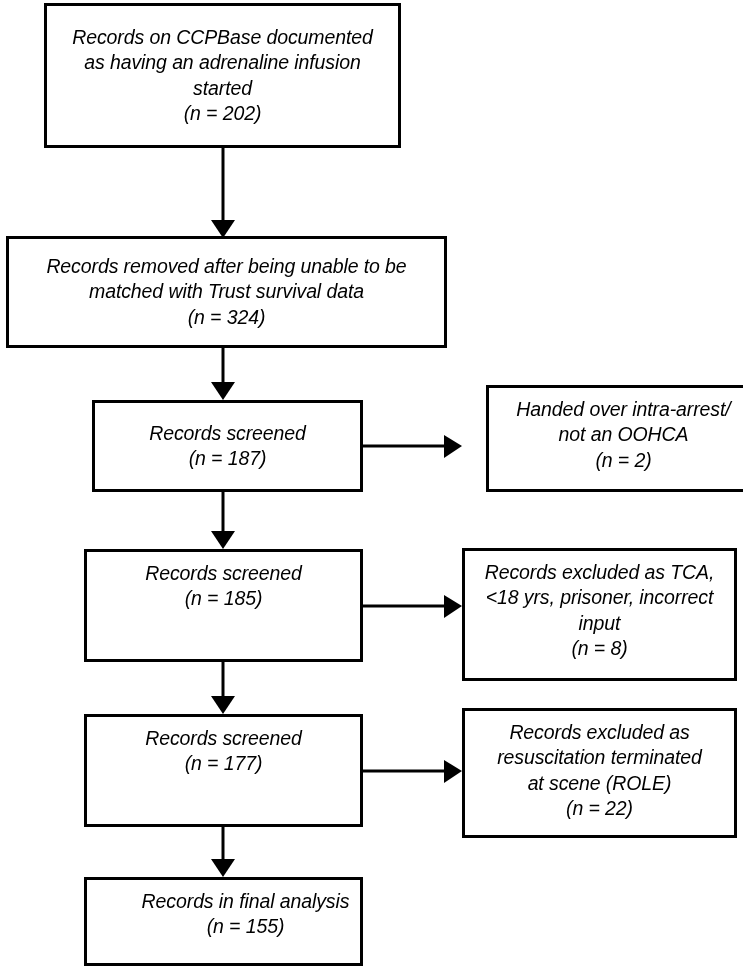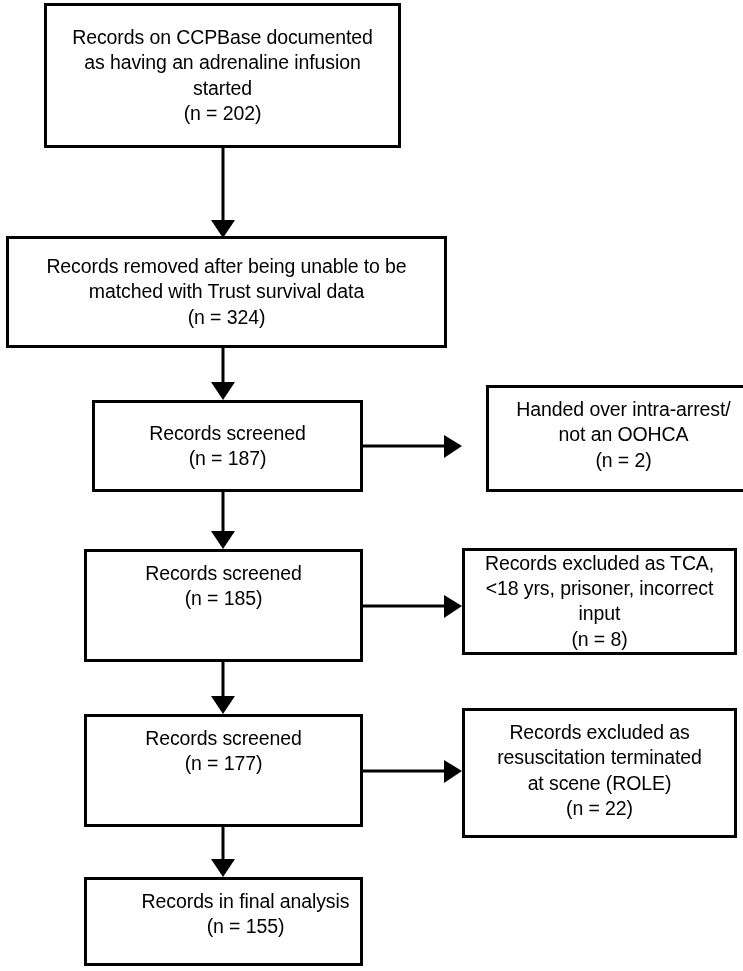--- a/index.html
+++ b/index.html
@@ -20,20 +20,21 @@
   }
   .flow-box {
     position: absolute;
     box-sizing: border-box;
     border: 3px solid #000000;
     background: #ffffff;
     display: flex;
     align-items: center;
     justify-content: center;
     text-align: center;
+    font-style: italic;
   }
   .box-text {
     display: block;
     width: 100%;
     padding: 0 6px;
     box-sizing: border-box;
     font-size: 19.5px;
     line-height: 1.30;
     color: #000000;
     white-space: pre-line;
@@ -131,21 +132,21 @@
     <span class="box-text">Handed over intra-arrest/
 not an OOHCA
 (n = 2)</span>
   </div>
 
   <div class="flow-box box-top-align" style="left:84px; top:549px; width:279px; height:113px;">
     <span class="box-text">Records screened
 (n = 185)</span>
   </div>
 
-  <div class="flow-box box-top-align" style="left:462px; top:548px; width:275px; height:107px;align-items:flex-end;">
+  <div class="flow-box box-top-align" style="left:462px; top:548px; width:275px; height:133px;">
     <span class="box-text">Records excluded as TCA,
 &lt;18 yrs, prisoner, incorrect
 input
 (n = 8)</span>
   </div>
 
   <div class="flow-box box-top-align" style="left:84px; top:714px; width:279px; height:113px;">
     <span class="box-text">Records screened
 (n = 177)</span>
   </div>

